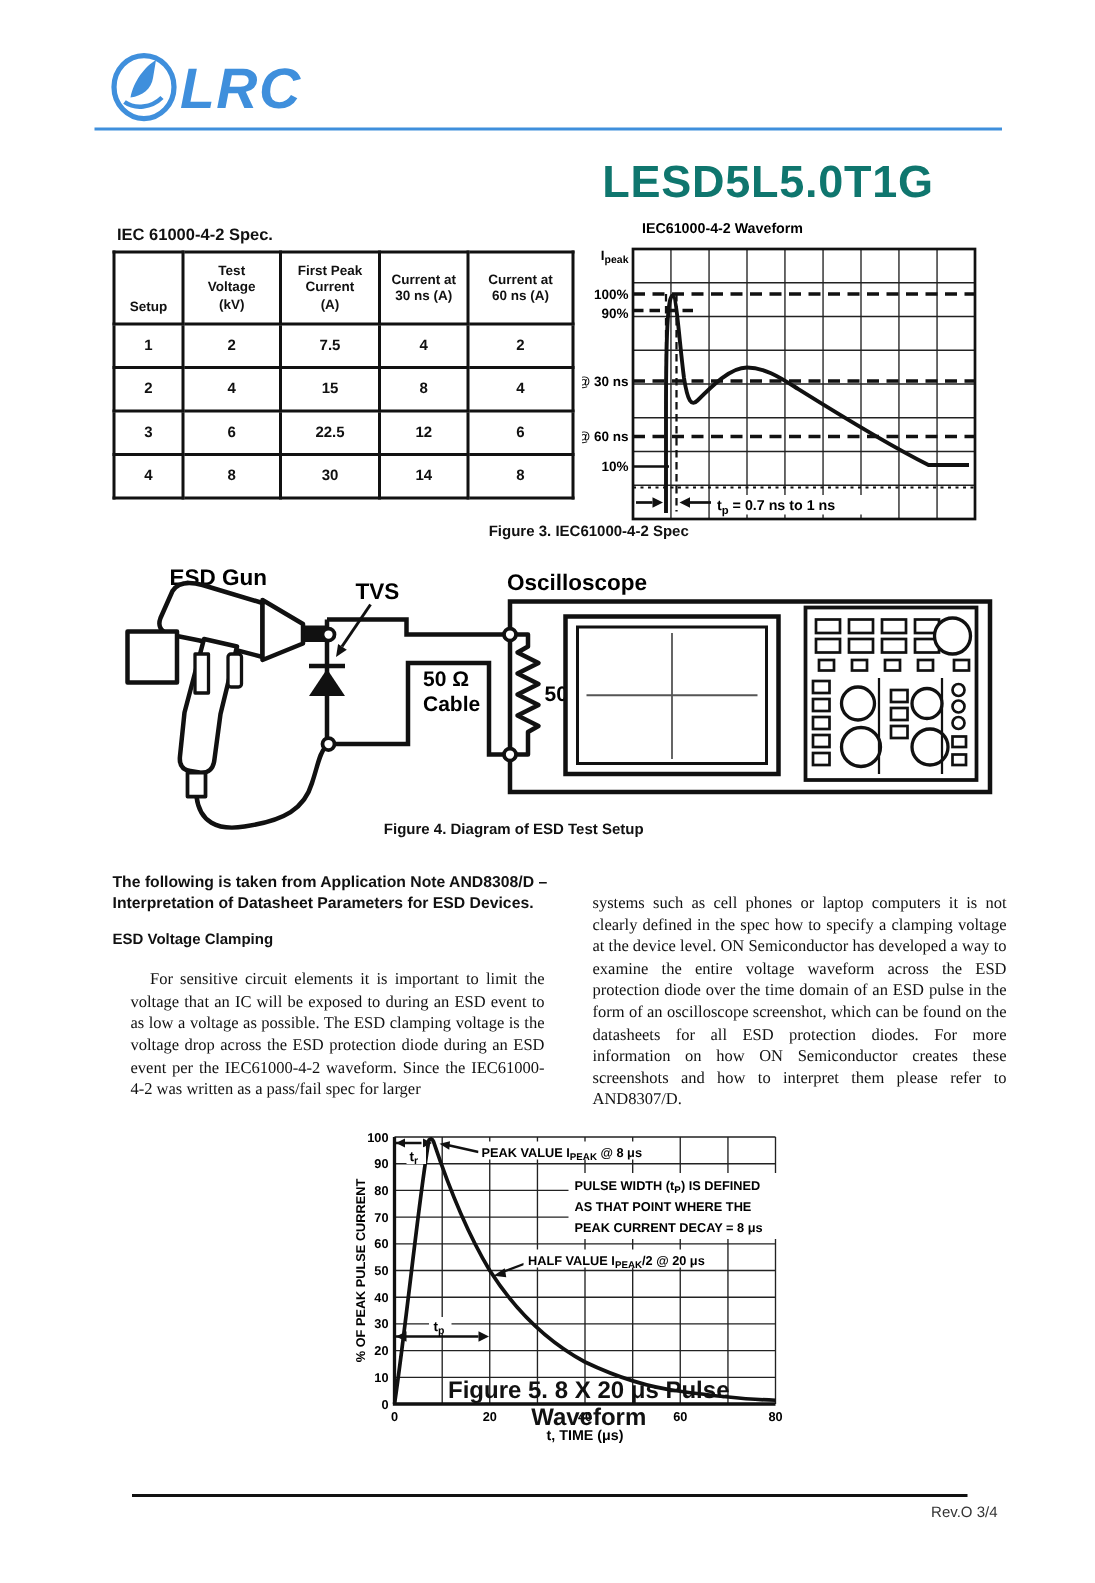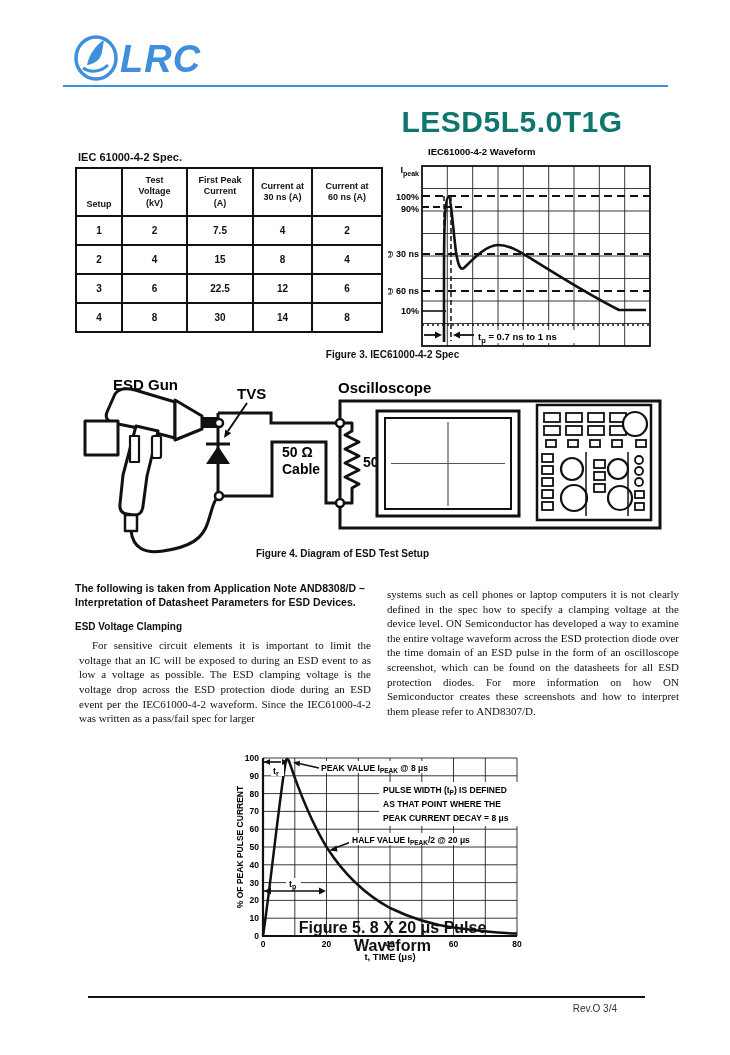--- a/index.html
+++ b/index.html
@@ -19,21 +19,21 @@
   table.spec th{font-size:9px;font-weight:bold;white-space:pre-line;height:40px;line-height:1.25;}
   table.spec th.lvl{vertical-align:bottom;padding-bottom:5px;}
   table.spec td{font-size:10px;font-weight:bold;height:25px;}
   
   .fig-caption{font-size:10px;font-weight:bold;text-align:center;}
   svg text{font-family:"Liberation Sans",sans-serif;}
   
   .col{width:300px;font-family:"Liberation Serif",serif;font-size:11px;line-height:14.6px;text-align:justify;}
   .intro{font-family:"Liberation Sans",sans-serif;font-weight:bold;font-size:10.5px;line-height:13.8px;text-align:left;}
   .subhead{font-family:"Liberation Sans",sans-serif;font-weight:bold;font-size:10px;margin:10px 0 3px 0;}
-  .body-p{margin:4px;text-indent:13px;}
+  .body-p{margin:12px;text-indent:13px;}
   .footer-line{background:#111;height:2px;}
   .rev{font-size:10px;color:#333;text-align:right;}
 </style>
 </head>
 <body>
 
 <div class="page">
 
   <div class="abs" style="left:72px;top:31px;width:150px;height:56px;">
     <svg width="150" height="56" viewBox="0 0 150 56">
@@ -288,15 +288,15 @@
       <line x1="31" y1="141" x2="86" y2="141" stroke="#111" stroke-width="1.6"></line>
       <polygon points="93,141 86,137.5 86,144.5" fill="#111"></polygon>
       <polygon points="31,141 38,137.5 38,144.5" fill="#111"></polygon>
       <rect x="53" y="128" width="15" height="11" fill="#fff"></rect>
       <text x="56" y="137" font-size="9" font-weight="bold"><tspan>t</tspan><tspan dy="2" font-size="7">p</tspan></text>
     </svg>
   </div>
   <div class="abs fig-caption" style="left:285px;top:919px;width:215px;font-size:16px;">Figure 5. 8 X 20 μs Pulse Waveform</div>
 
   <div class="abs footer-line" style="left:88px;top:996px;width:557px;"></div>
-  <div class="abs rev" style="left:532px;top:1003px;width:85px;">Rev.O 3/4</div>
+  <div class="abs rev" style="left:580px;top:1003px;width:85px;">Rev.O 3/4</div>
 
 </div>
 
 </body></html>

